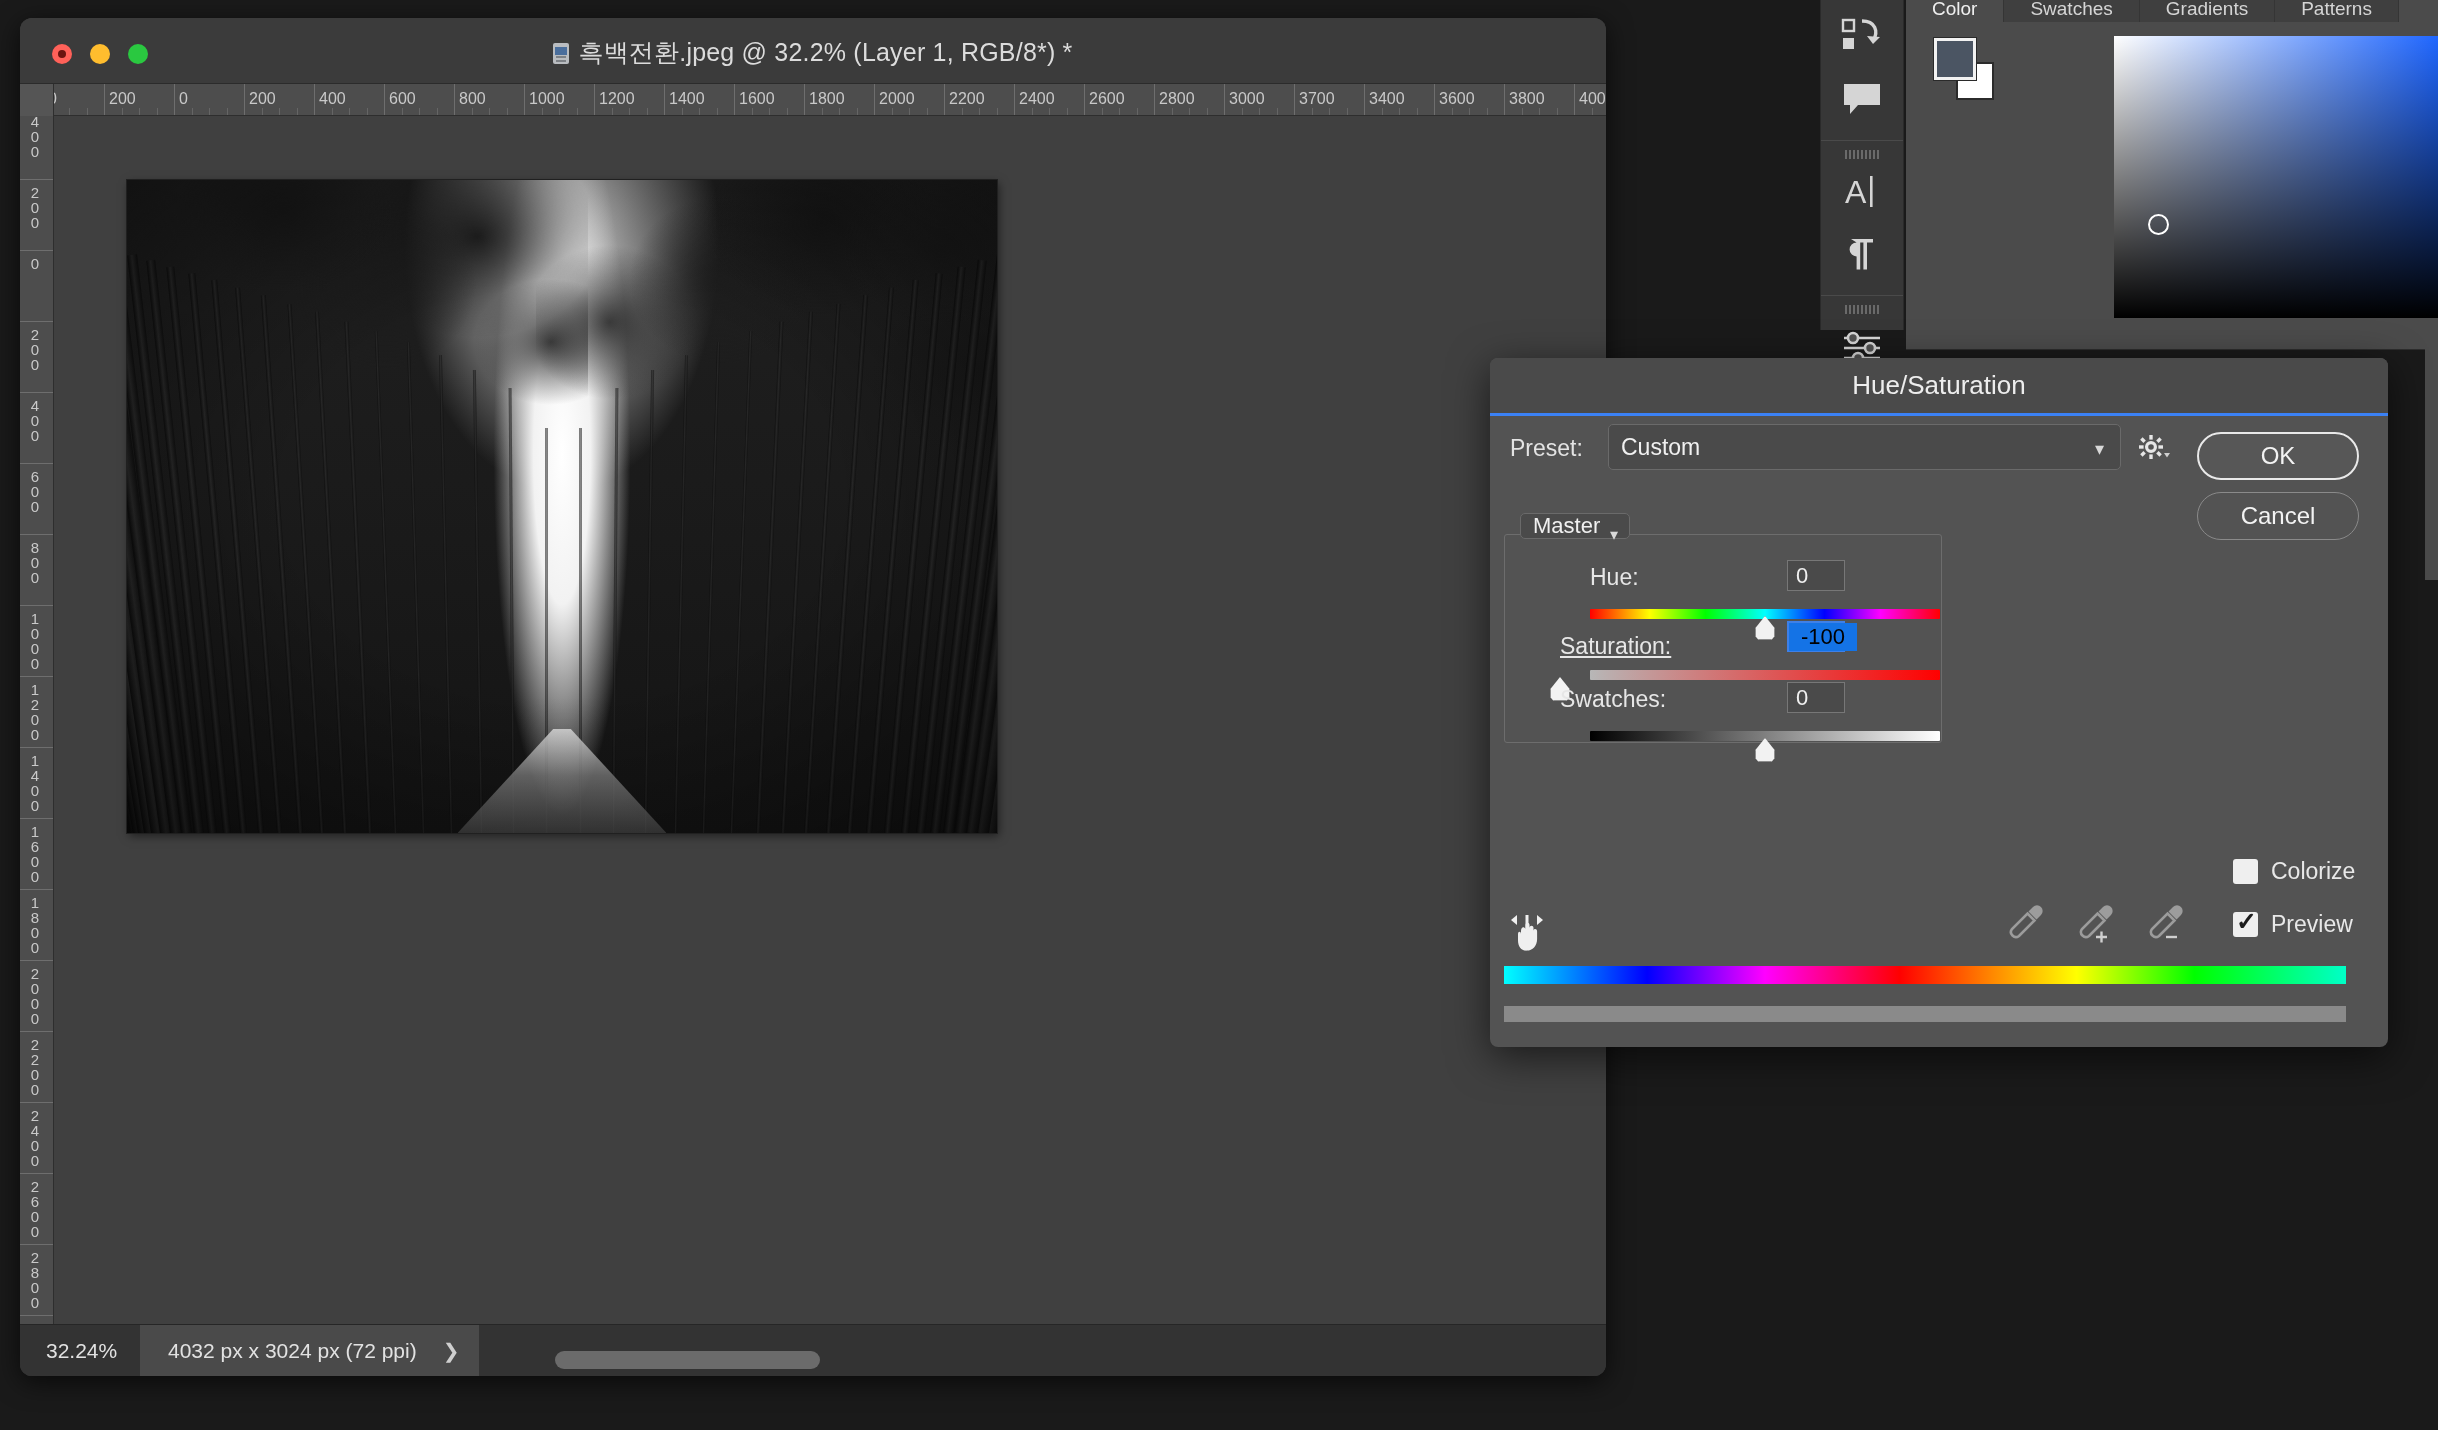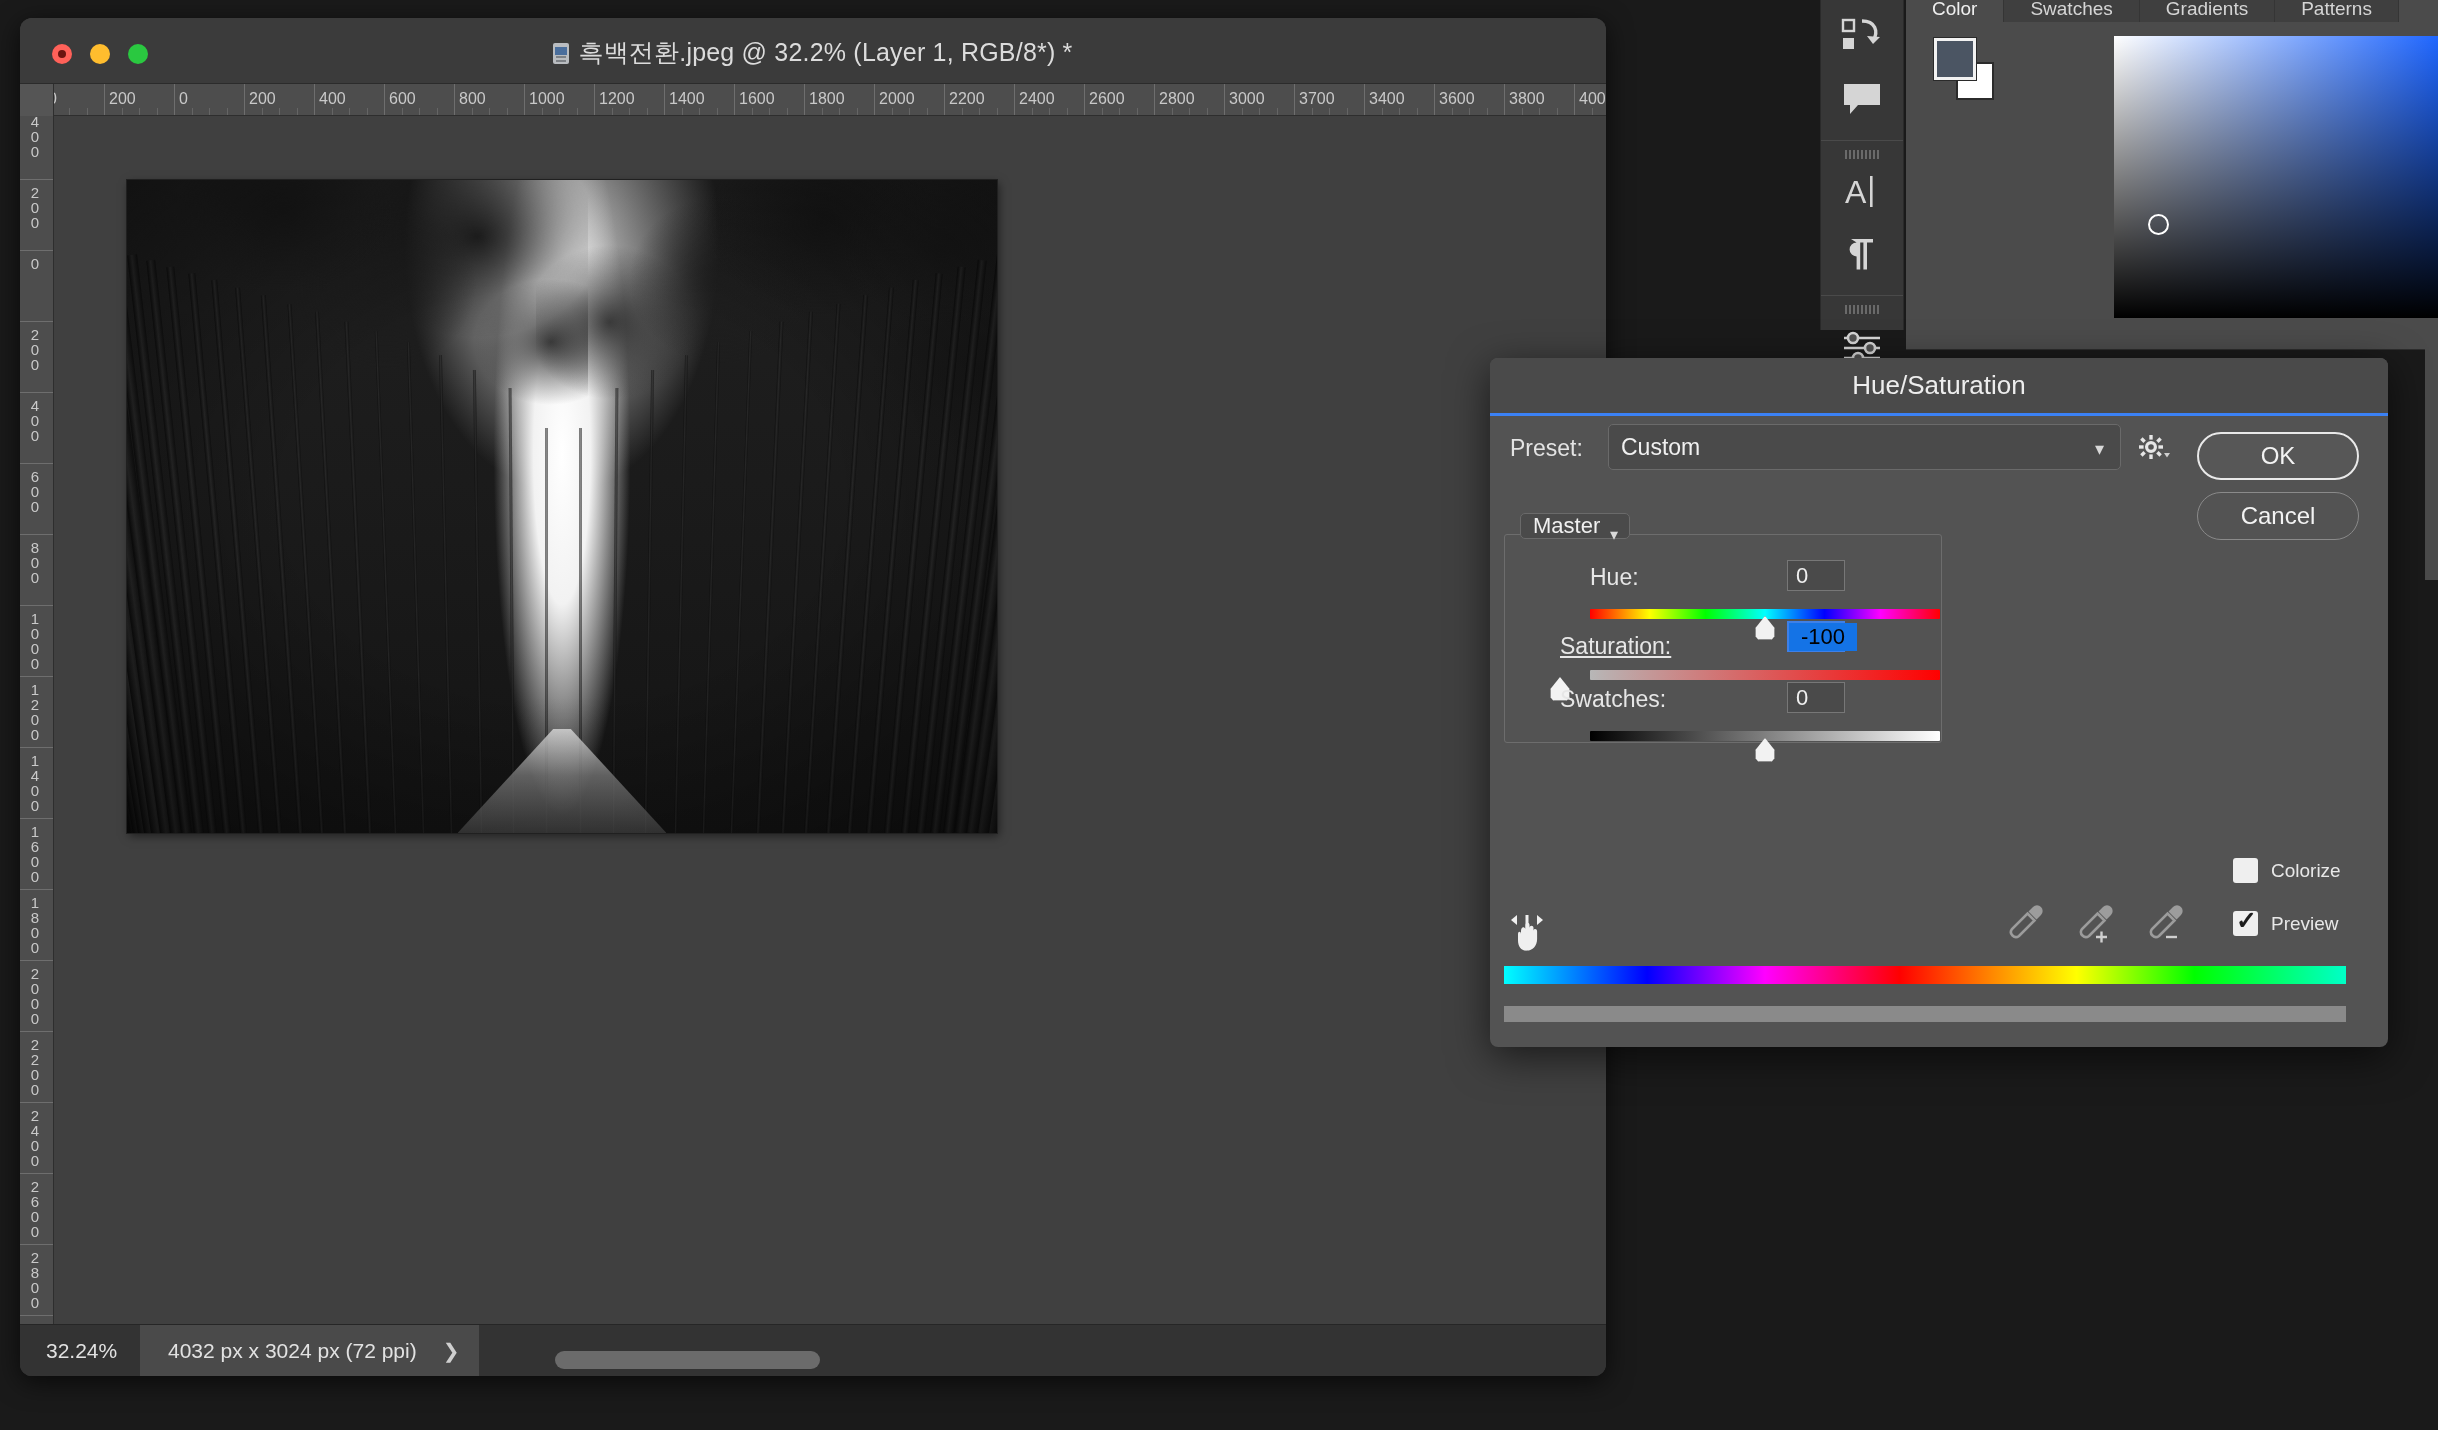--- a/index.html
+++ b/index.html
@@ -249,21 +249,21 @@
   #hue-track { background: linear-gradient(90deg,#ff0000,#ffff00 17%,#00ff00 33%,#00ffff 50%,#0000ff 67%,#ff00ff 83%,#ff0000 100%); }
   #sat-track { background: linear-gradient(90deg,#b7b7b7,#ff0000); }
   #light-track { background: linear-gradient(90deg,#000000,#ffffff); }
 
   #colorize-row { position: absolute; left: 743px; top: 500px; display: flex; align-items: center; gap: 13px; }
   #preview-row { position: absolute; left: 743px; top: 553px; display: flex; align-items: center; gap: 13px; }
   .cb { width: 25px; height: 25px; background: #efefef; border-radius: 3px; position: relative; }
   .cb.checked::after {
     content: "✓"; position: absolute; left: 3px; top: -5px; font-size: 25px; color: #1d1d1d; font-weight: bold;
   }
-  .cb-label { color: #e8e8e8; font-size: 19px; text-align: center; }
+  .cb-label { color: #e8e8e8; font-size: 23px; text-align: center; }
 
   #onimage-tool { position: absolute; left: 17px; top: 547px; }
   #eyedroppers { position: absolute; left: 515px; top: 545px; display: flex; gap: 30px; }
 
   #spectrum-bar {
     position: absolute; left: 14px; top: 608px; width: 842px; height: 18px;
     background: linear-gradient(90deg,#00ffff 0%,#0000ff 17%,#ff00ff 31%,#ff0000 47%,#ff8800 58%,#ffff00 68%,#00ff00 82%,#00ffc8 100%);
   }
   #range-bar {
     position: absolute; left: 14px; top: 648px; width: 842px; height: 16px; background: #8a8a8a;

